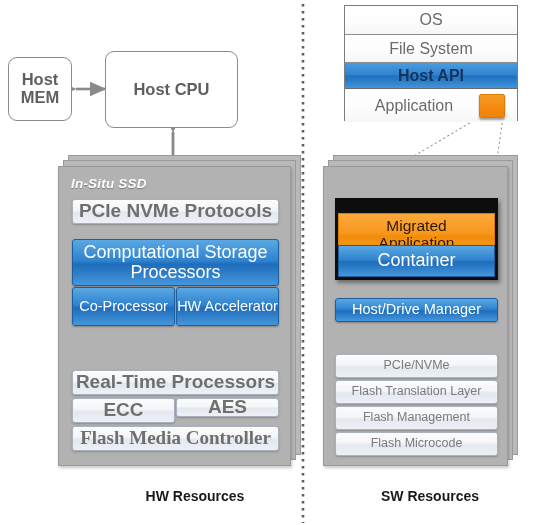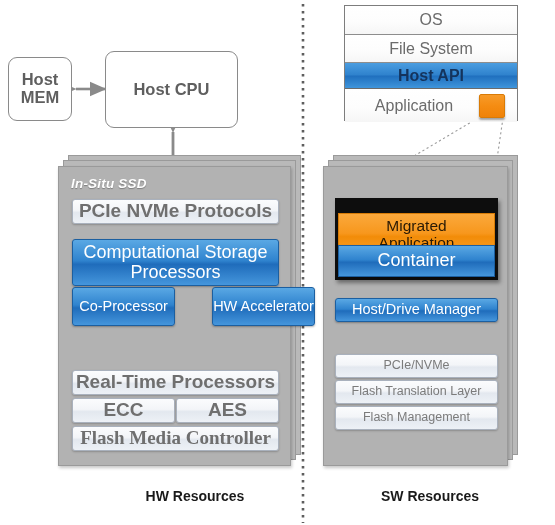--- a/index.html
+++ b/index.html
@@ -211,32 +211,32 @@
     </div>
 
     <div class="abs btile big ctr" style="left:13px; top:72px; width:207px; height:47px; flex-direction:column;">
       <span>Computational Storage</span>
       <span>Processors</span>
     </div>
 
     <div class="abs btile ctr" style="left:13px; top:120px; width:103px; height:39px;">
       <span>Co-Processor</span>
     </div>
-    <div class="abs btile ctr" style="left:117px; top:120px; width:103px; height:39px;margin-left:36px;">
+    <div class="abs btile ctr" style="left:117px; top:120px; width:103px; height:39px;">
       <span>HW Accelerator</span>
     </div>
 
     <div class="abs tile ctr" style="left:13px; top:203px; width:207px; height:25px;">
       <span>Real-Time Processors</span>
     </div>
 
     <div class="abs tile ctr" style="left:13px; top:231px; width:103px; height:25px;">
       <span>ECC</span>
     </div>
-    <div class="abs tile ctr" style="left:117px; top:231px; width:103px; height:25px;">
+    <div class="abs tile ctr" style="left:117px; top:231px; width:103px; height:19px;">
       <span>AES</span>
     </div>
 
     <div class="abs tile ctr" style="left:13px; top:259px; width:207px; height:25px;font-family:Liberation Serif, serif;">
       <span>Flash Media Controller</span>
     </div>
   </div>
 
   <div class="abs cardshadow" style="left:333px; top:155px; width:185px; height:300px;"></div>
   <div class="abs cardshadow" style="left:328px; top:160px; width:185px; height:300px;"></div>
@@ -261,19 +261,22 @@
 
     <div class="abs tile sm ctr" style="left:11px; top:187px; width:163px; height:24px;">
       <span>PCIe/NVMe</span>
     </div>
     <div class="abs tile sm ctr" style="left:11px; top:213px; width:163px; height:24px;">
       <span>Flash Translation Layer</span>
     </div>
     <div class="abs tile sm ctr" style="left:11px; top:239px; width:163px; height:24px;">
       <span>Flash Management</span>
     </div>
+    <div class="abs tile sm ctr" style="left:11px; top:265px; width:163px; height:24px;">
+      <span>Flash Microcode</span>
+    </div>
   </div>
 
   <div class="abs caption ctr" style="left:110px; top:484px; width:170px; height:26px;">HW Resources</div>
 
   <div class="abs caption ctr" style="left:340px; top:484px; width:180px; height:26px;">SW Resources</div>
 
 </div>
 
 </body></html>

